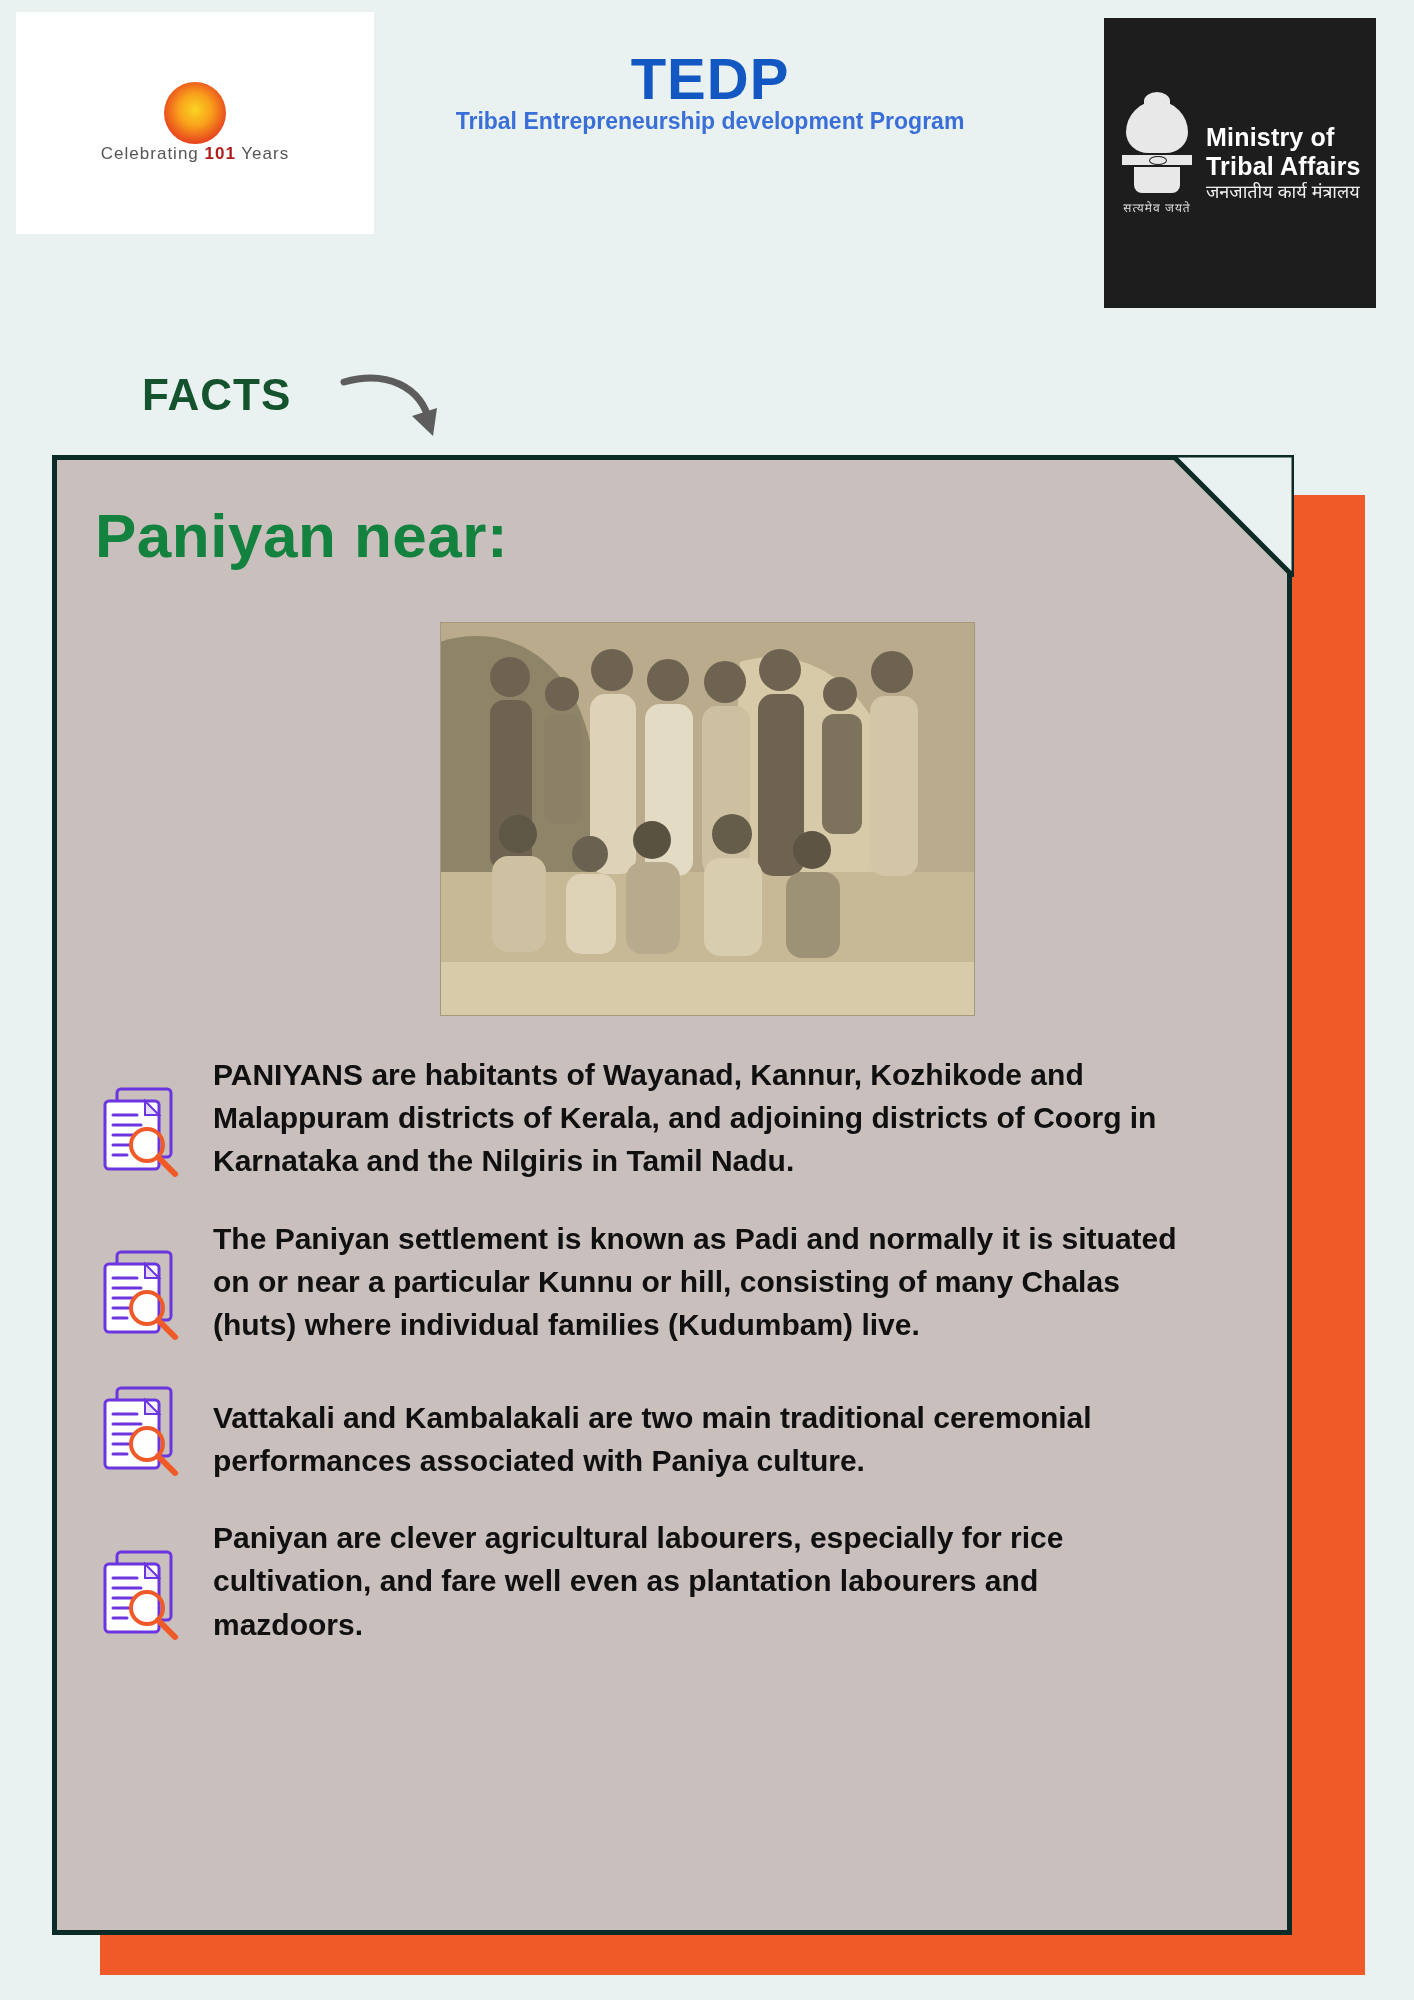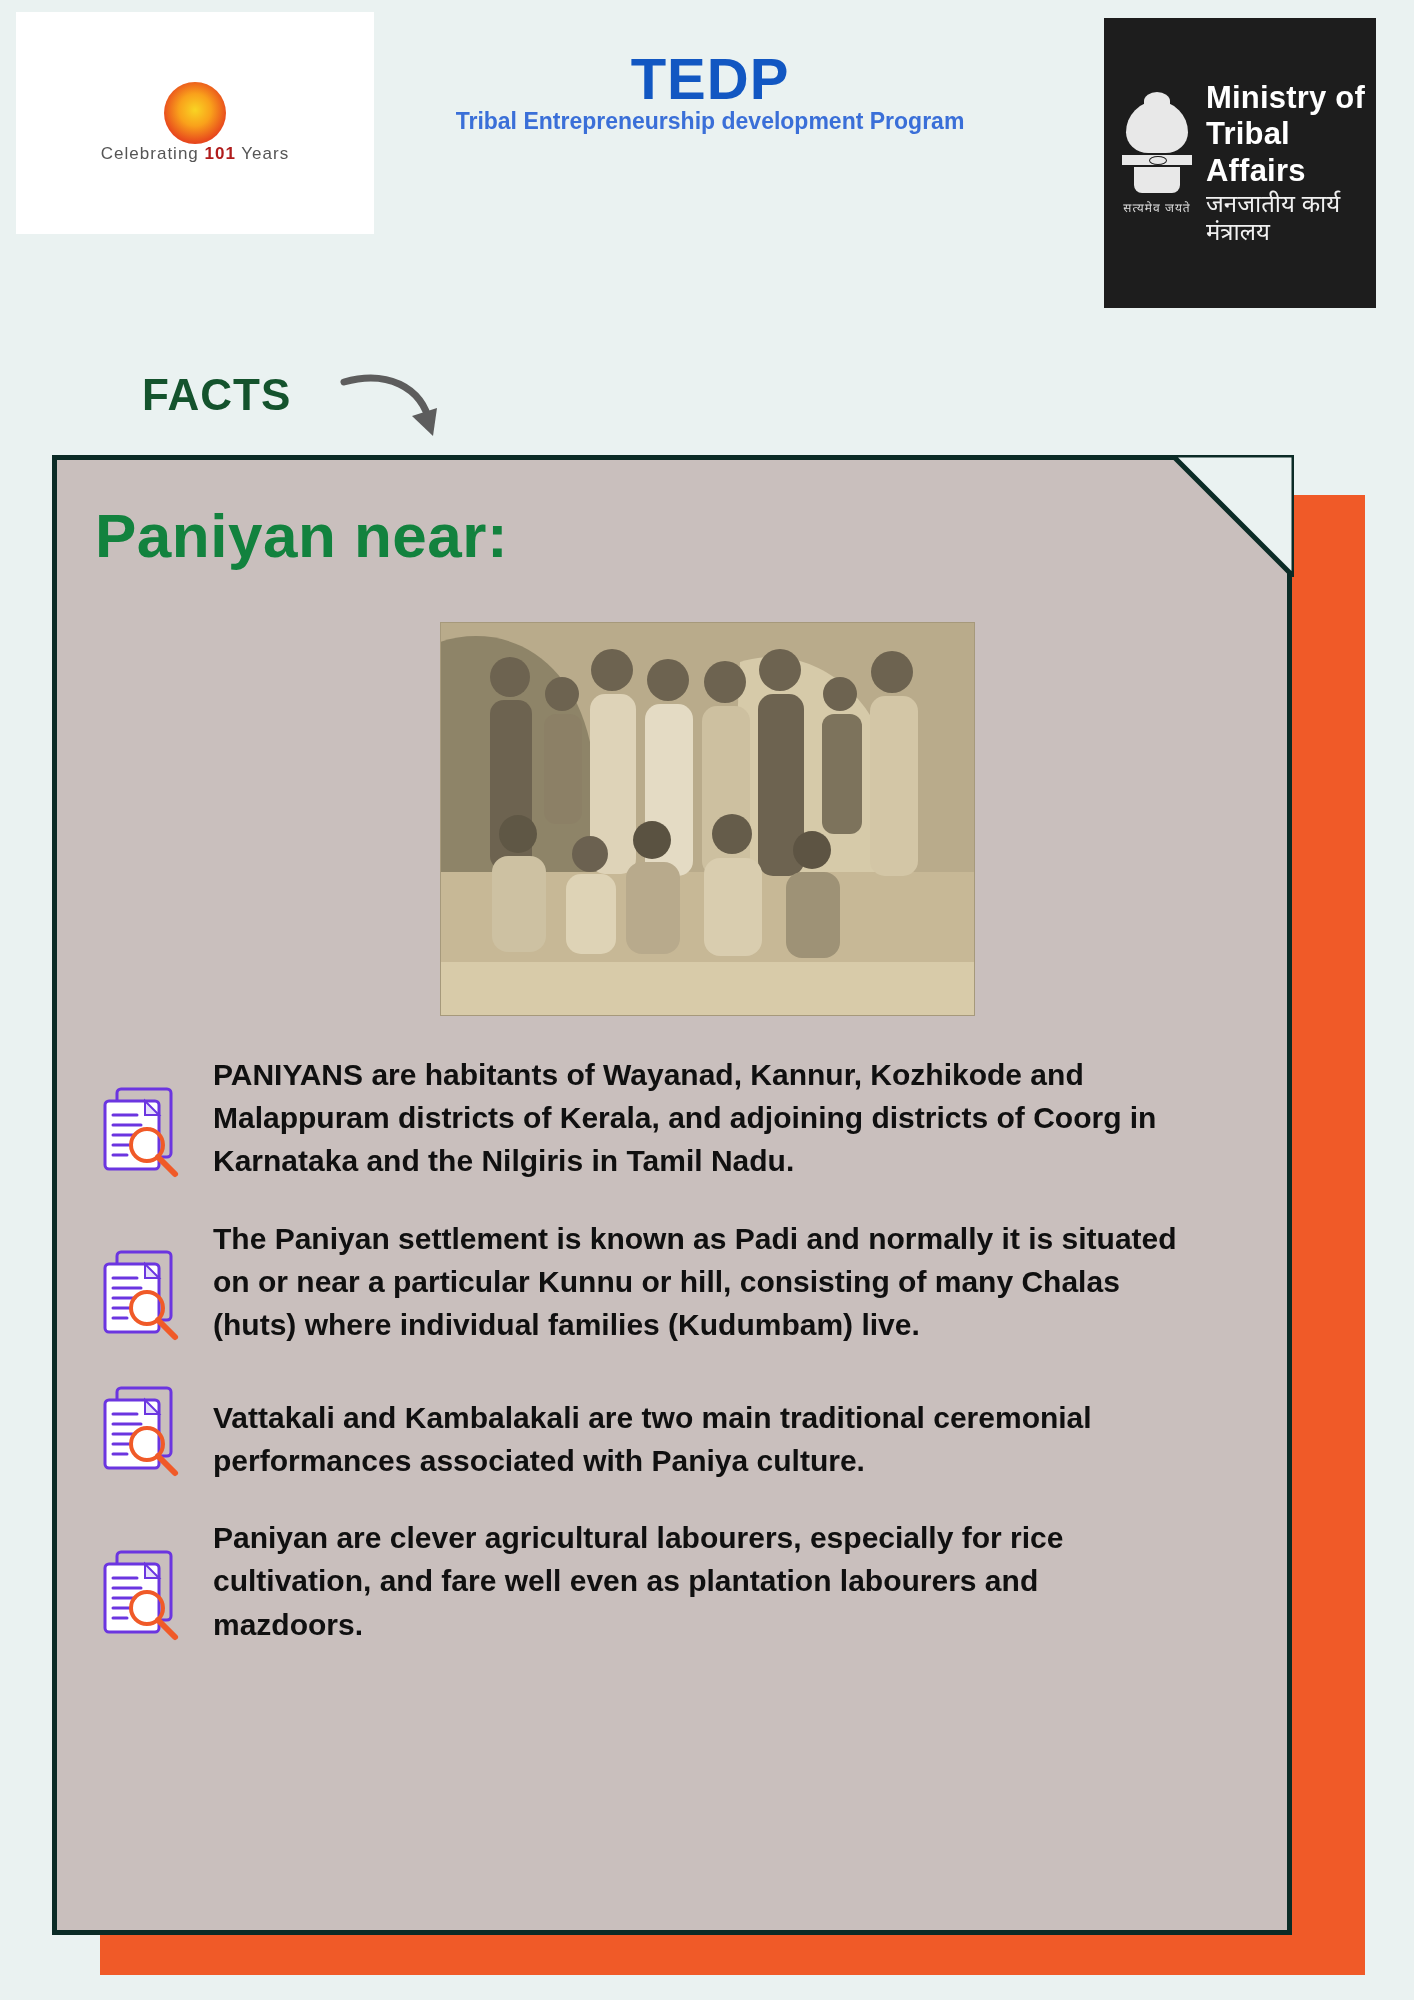--- a/index.html
+++ b/index.html
@@ -152,26 +152,26 @@
     position: absolute;
     left: 0; top: 106px;
     width: 86px;
     text-align: center;
     font-size: 12px;
     color: #ddd;
     letter-spacing: 1px;
   }
   .ministry-text { line-height: 1.18; }
   .ministry-en {
-    font-size: 31px;
+    font-size: 25px;
     font-weight: bold;
     letter-spacing: 0.2px;
   }
   .ministry-hi {
-    font-size: 24px;
+    font-size: 18px;
     color: #f0f0f0;
   }
 
   
   .facts-label {
     position: absolute;
     left: 142px;
     top: 370px;
     font-size: 44px;
     font-weight: bold;

